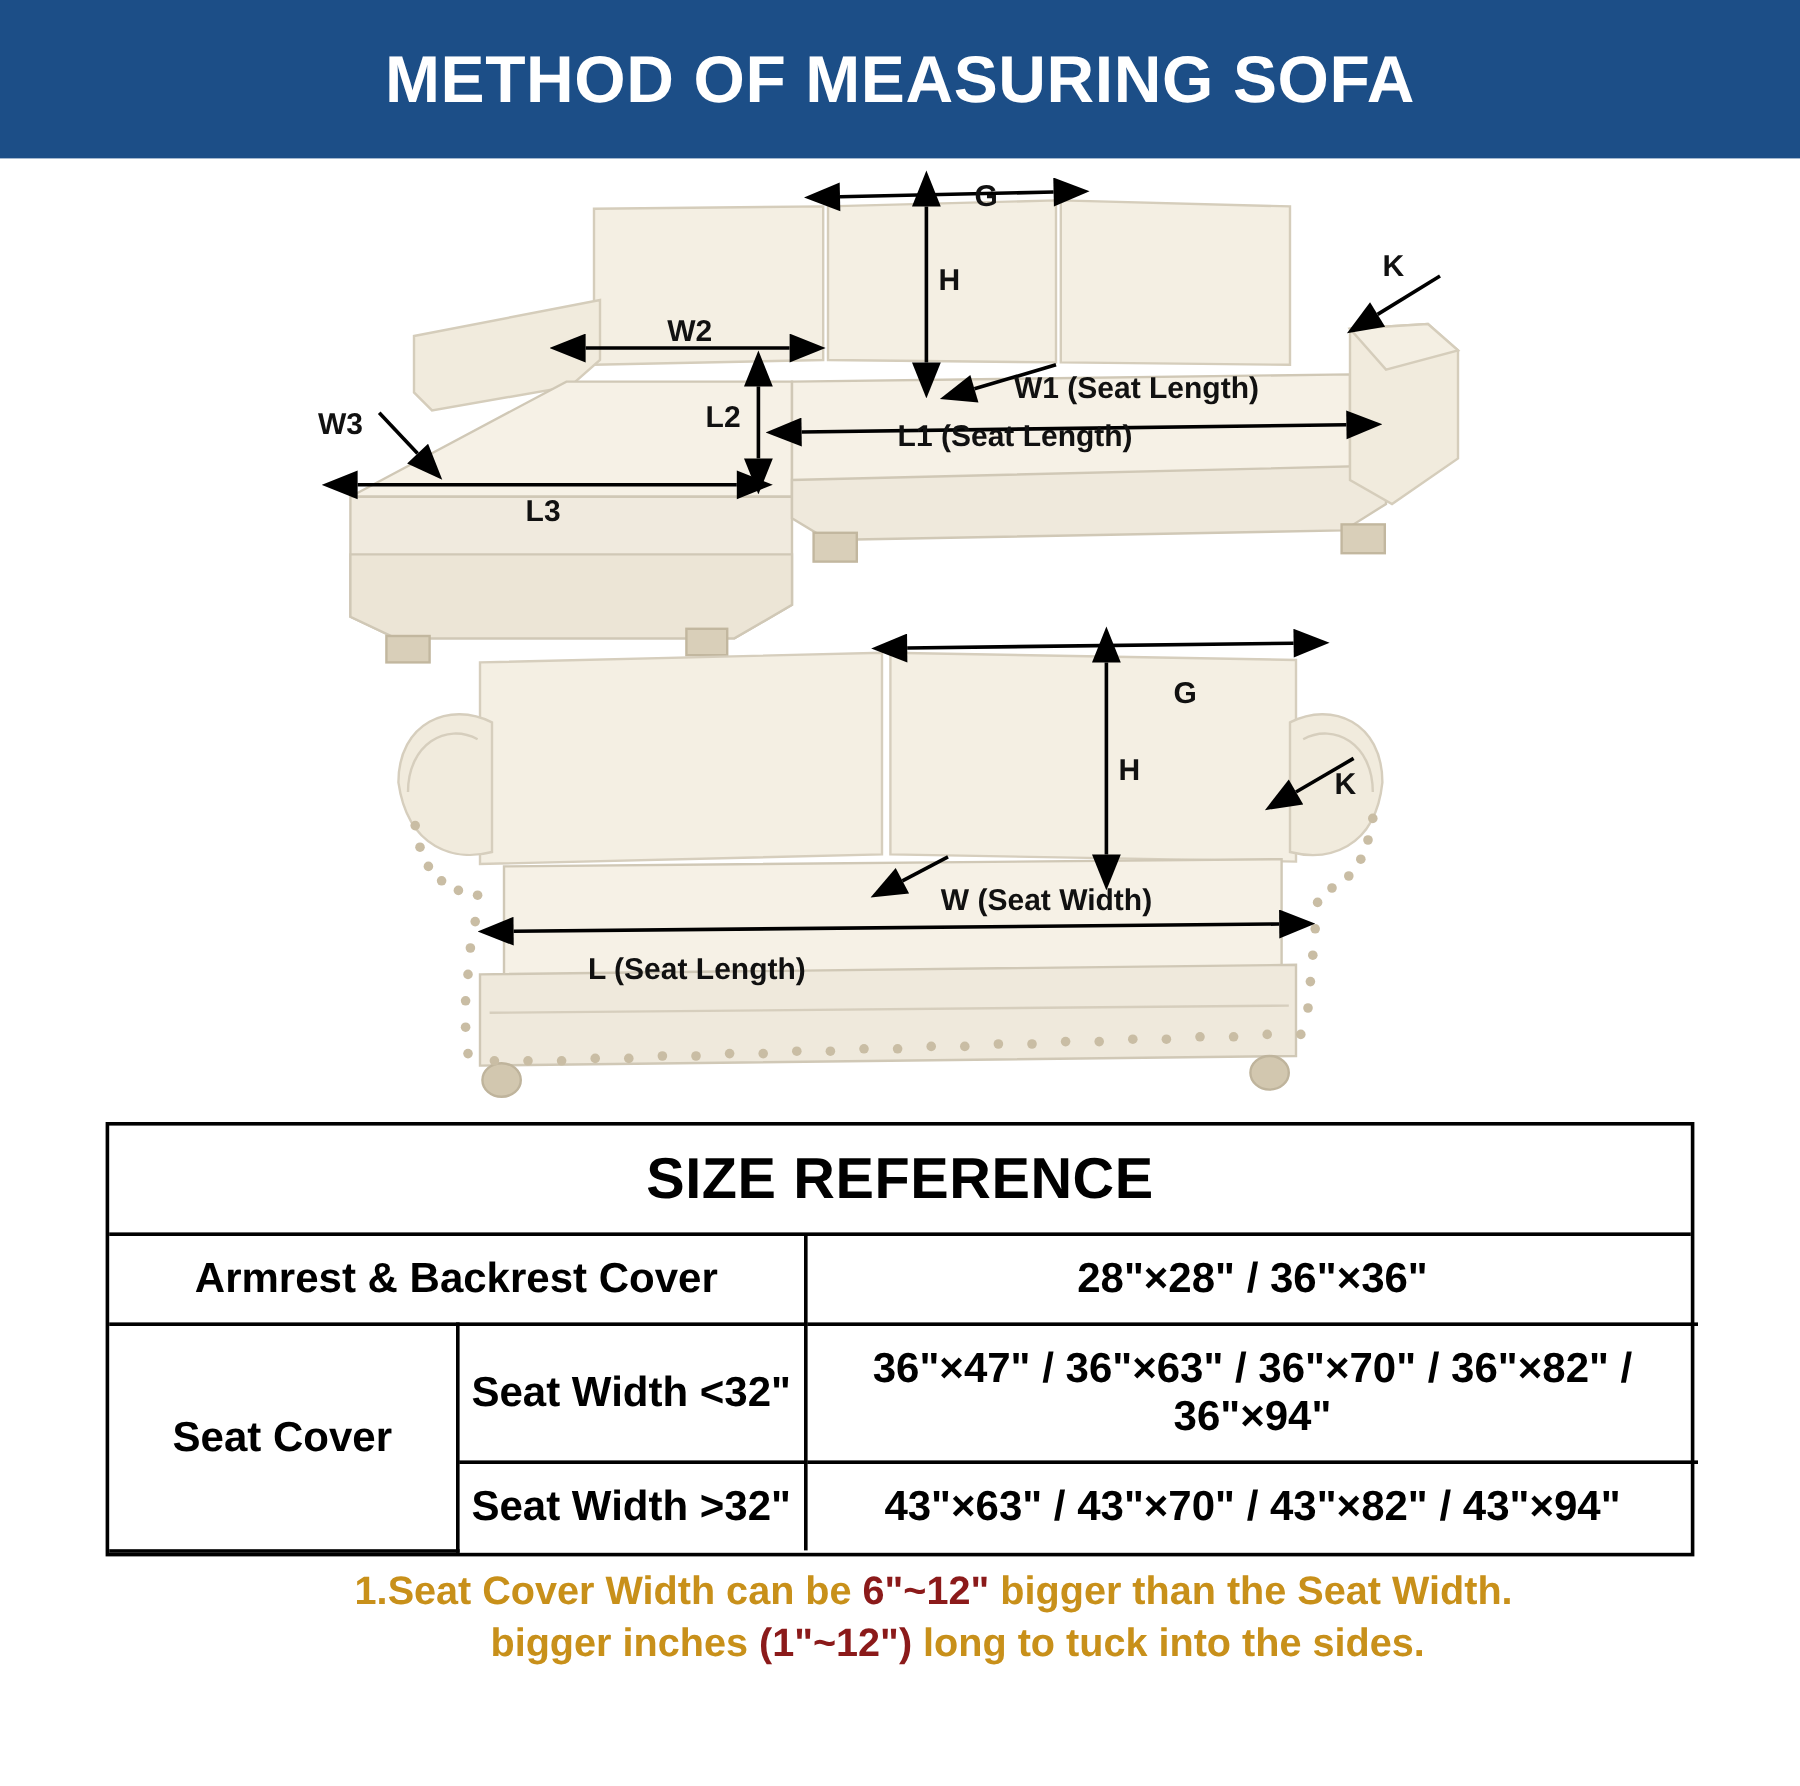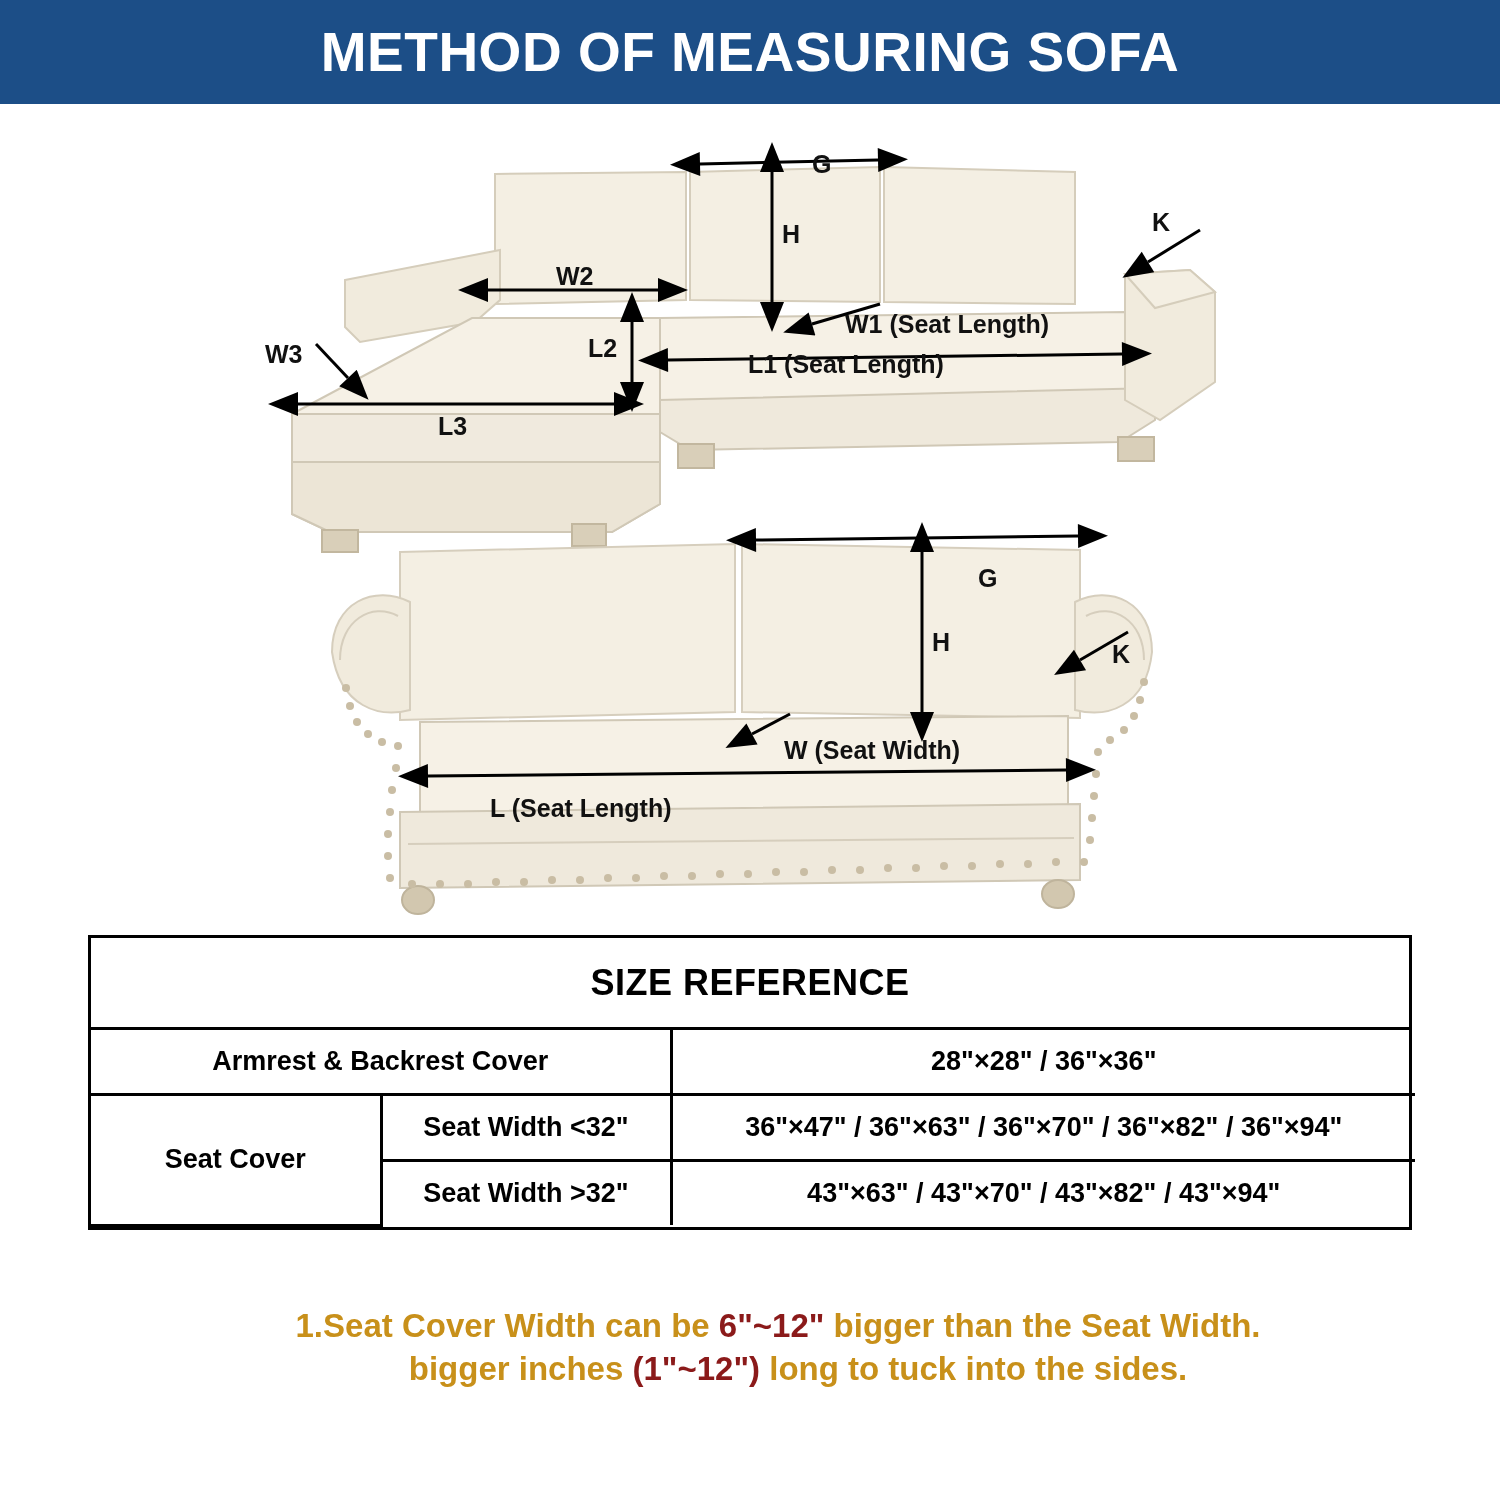--- a/index.html
+++ b/index.html
@@ -11,21 +11,21 @@
     font-family: "Liberation Sans", sans-serif;
     position: relative;
     overflow: hidden;
   }
 
   
   .header {
     position: absolute;
     left: 0; top: 0;
     width: 1500px;
-    height: 104px;
+    height: 132px;
     background: #1c4e87;
     display: flex;
     align-items: center;
     justify-content: center;
   }
   .header-title {
     color: #ffffff;
     font-size: 55px;
     font-weight: bold;
     letter-spacing: 0.5px;
@@ -57,34 +57,34 @@
     left: 88px;
     top: 935px;
     width: 1324px;
     border: 3px solid #000000;
   }
   .sr-title {
     height: 92px;
     display: flex;
     align-items: center;
     justify-content: center;
-    font-size: 36px;
+    font-size: 48px;
     font-weight: bold;
     color: #000;
     border-bottom: 3px solid #000;
     letter-spacing: 0.5px;
   }
   table.sizeref {
     width: 100%;
     border-collapse: collapse;
     table-layout: fixed;
   }
   table.sizeref td {
     border: 3px solid #000;
-    font-size: 27px;
+    font-size: 35px;
     font-weight: bold;
     color: #000;
     text-align: center;
     padding: 16px 8px;
     vertical-align: middle;
   }
   table.sizeref tr:first-child td { border-top: none; }
   table.sizeref td:first-child { border-left: none; }
   table.sizeref td:last-child { border-right: none; }
   table.sizeref tr:last-child td { border-bottom: none; }

